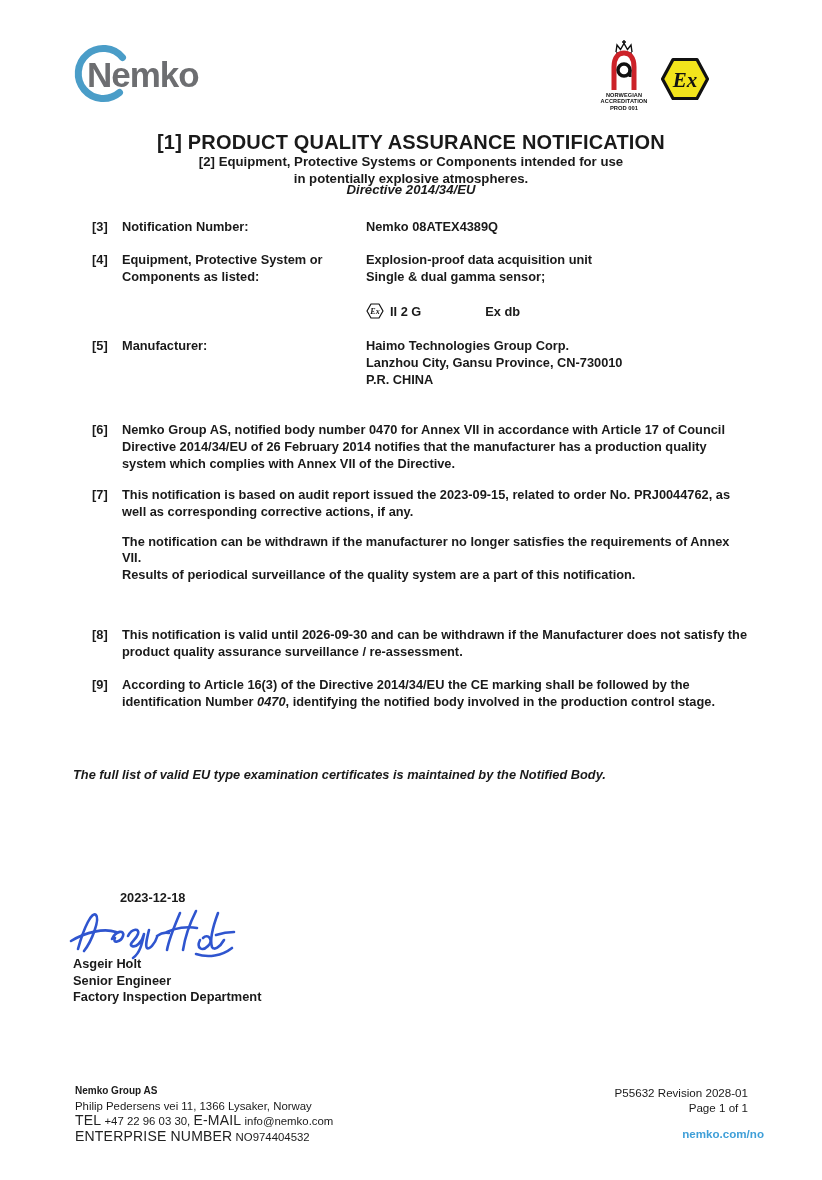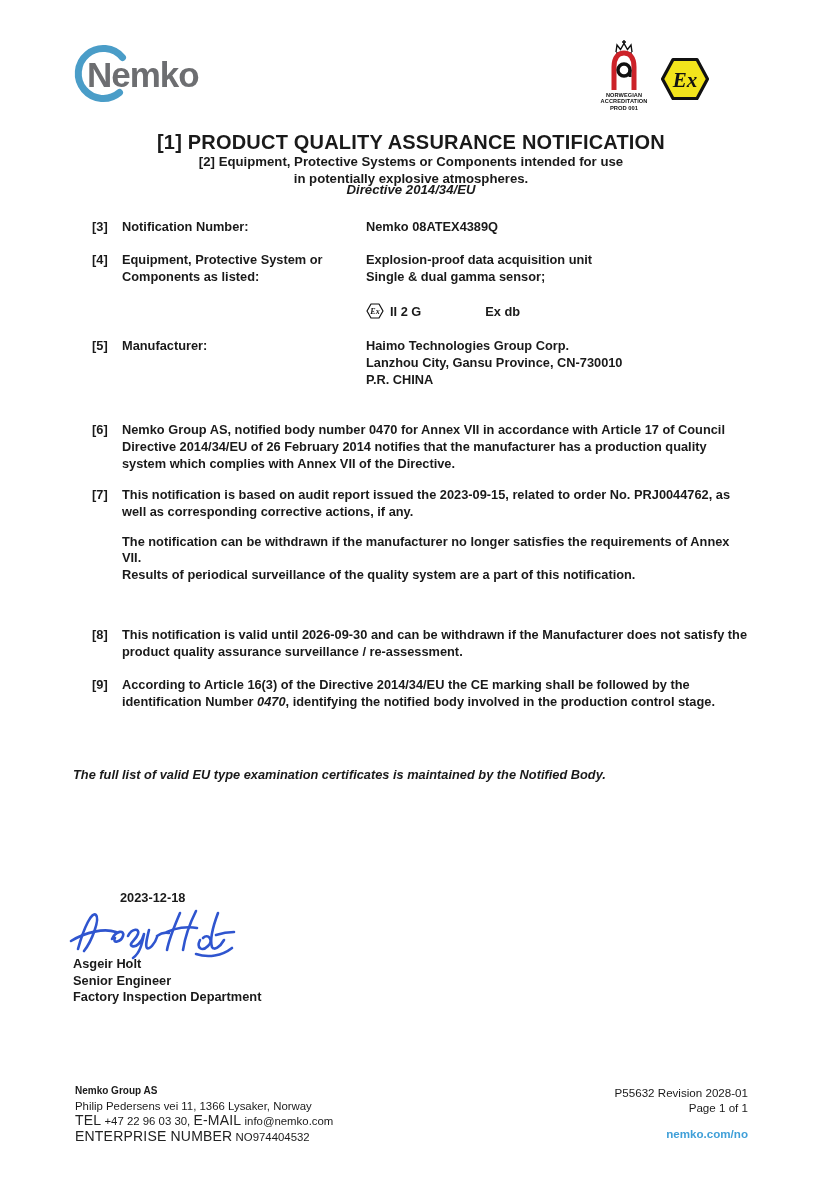--- a/index.html
+++ b/index.html
@@ -45,21 +45,21 @@
   
   .date-line { left:73px; top:890px; font-size:12.8px; font-weight:bold;margin-left:47px; }
   .signature { left:68px; top:903px; }
   .signoff { left:73px; top:956px; font-size:12.8px; font-weight:bold; line-height:16.5px; }
 
   
   .footer-left { left:75px; top:1084px; font-size:11.4px; line-height:14.2px; }
   .footer-company { font-size:10px; font-weight:bold; margin-bottom:1px; }
   .small-caps-label { font-size:14px; letter-spacing:0.2px; color:#222; }
   .footer-right { right:74px; top:1086px; text-align:right; font-size:11.6px; line-height:14.5px; }
-  .website { right:74px; top:1127px; font-size:11.6px; font-weight:bold; color:#3f9fd8; text-decoration:none; }
+  .website { right:58px; top:1127px; font-size:11.6px; font-weight:bold; color:#3f9fd8; text-decoration:none; }
 </style>
 </head>
 <body>
 
 <div class="abs" style="inset:0;">
 
   <div class="abs nemko-logo">
     <svg width="152" height="66" viewBox="0 0 152 66">
       <path d="M 47.5 52.5 A 25 25 0 1 1 50.5 17.5" fill="none" stroke="#4a9dc8" stroke-width="7" stroke-linecap="round"></path>
       <text x="15" y="47" font-family="Liberation Sans, sans-serif" font-size="35" font-weight="bold" fill="#6d6e71" letter-spacing="-1">Nemko</text>

